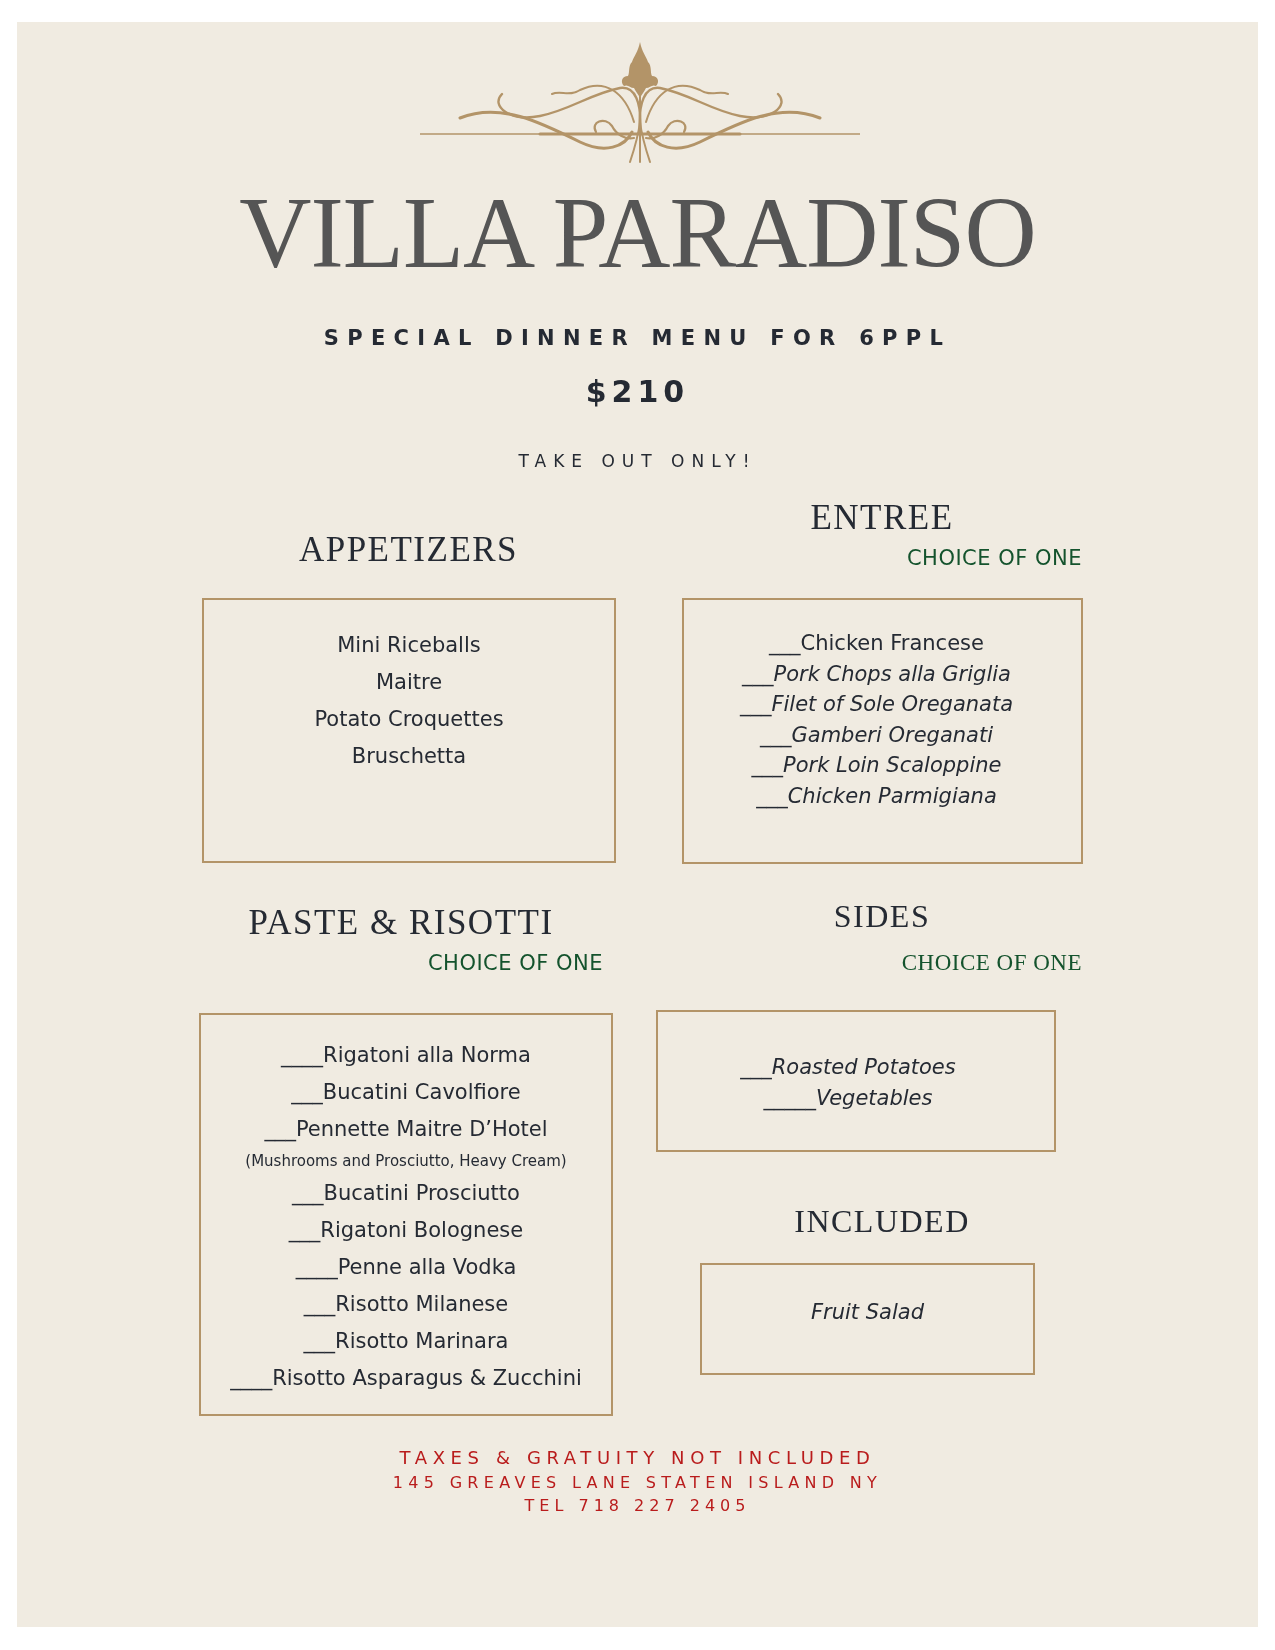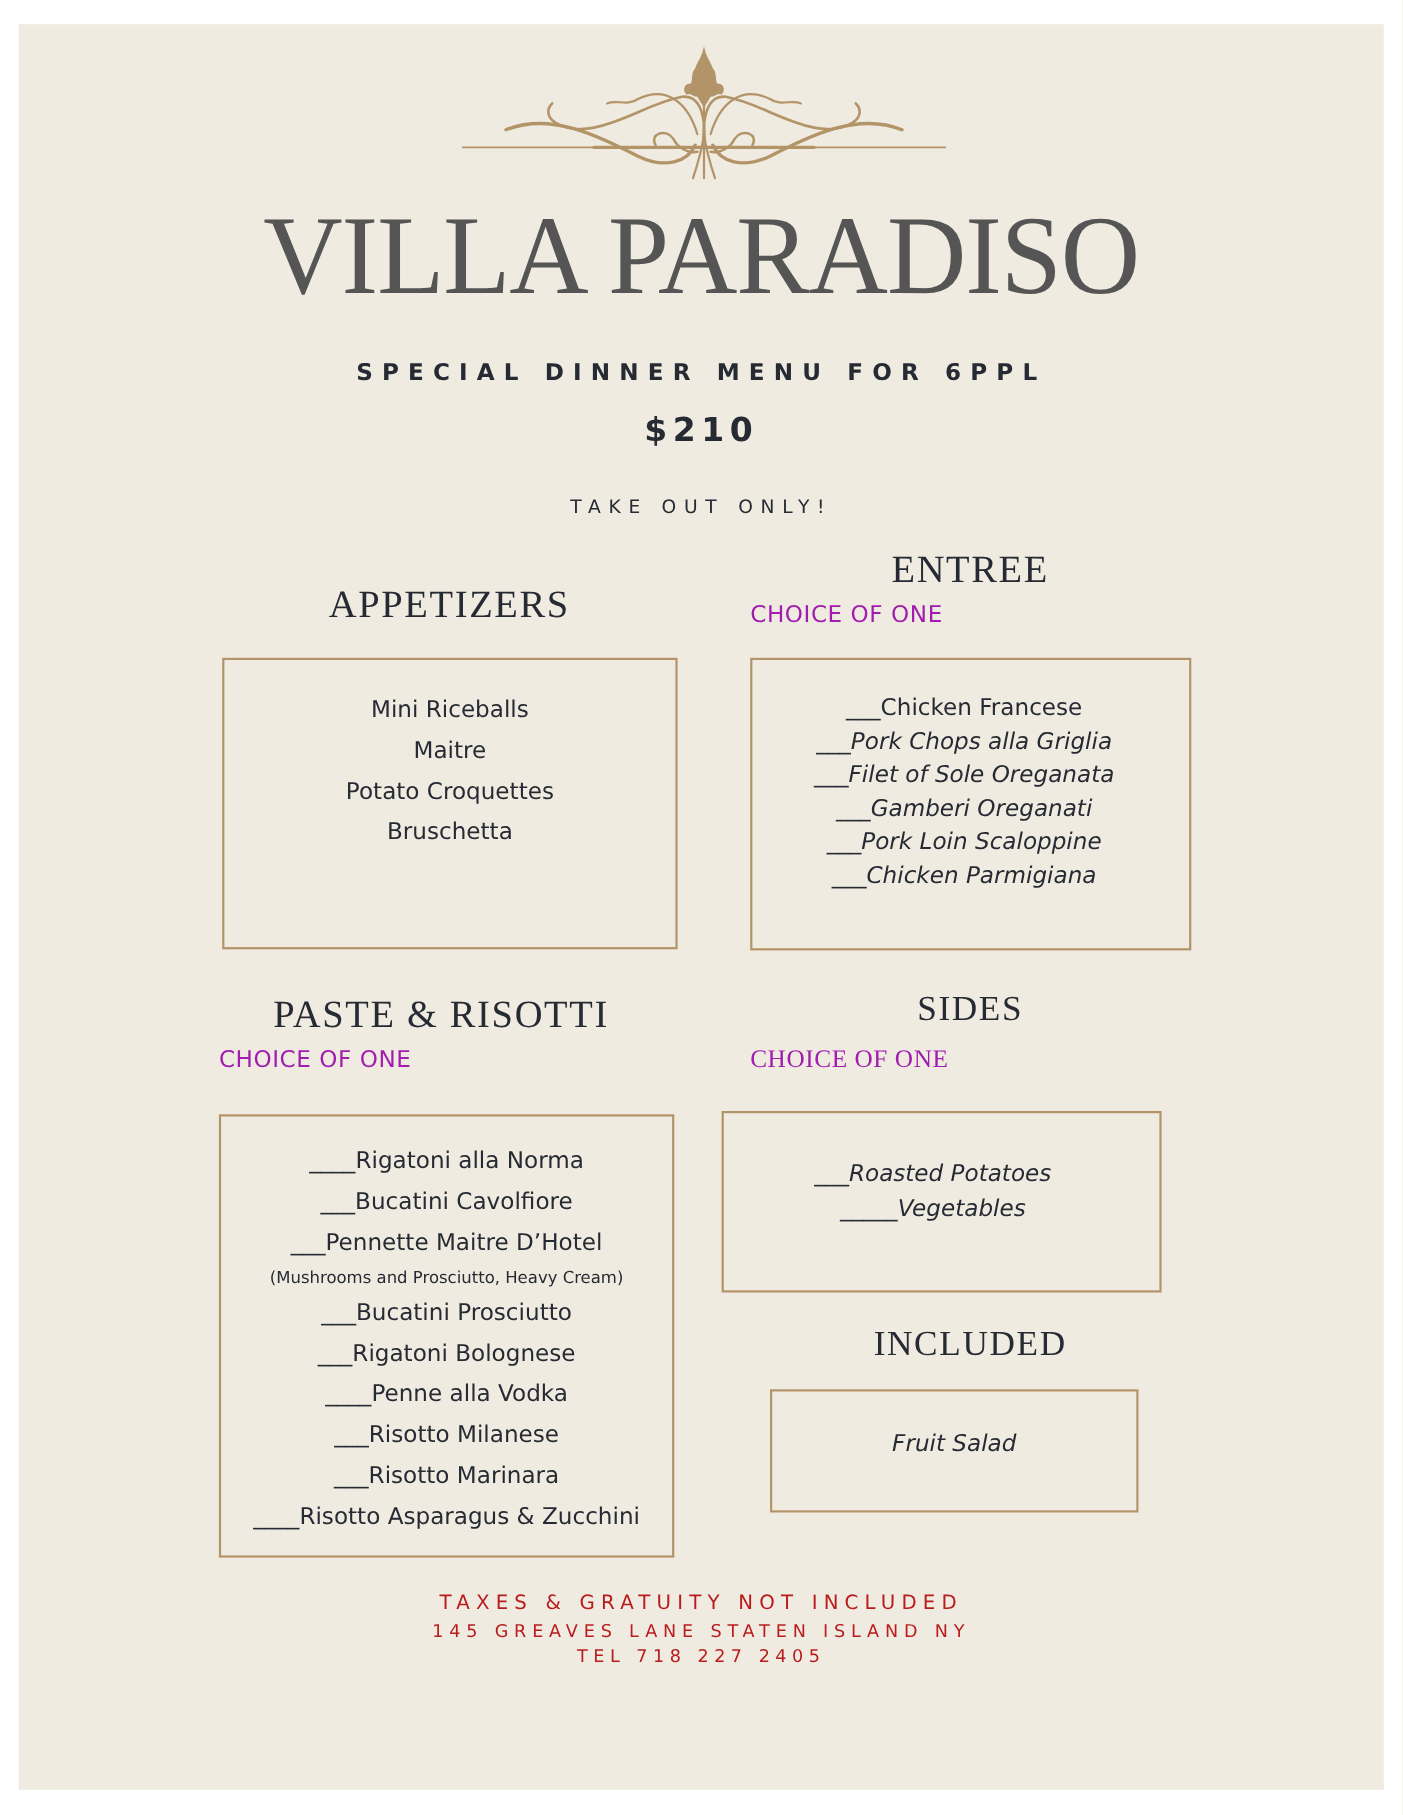--- a/index.html
+++ b/index.html
@@ -9,22 +9,22 @@
   .ornament { position:absolute; left:420px; top:42px; width:440px; height:124px; }
   .title { position:absolute; left:0; width:1275px; top:178px; text-align:center;
            font-family:"Liberation Serif", serif; font-size:100px; color:#555555;
            letter-spacing:-1px; line-height:110px; transform:scaleY(1.02); }
   .subtitle { position:absolute; left:0; width:1275px; text-align:center; font-family:"DejaVu Sans", sans-serif; color:#252a33; }
   .s1 { top:326px; font-size:21px; font-weight:bold; letter-spacing:8.3px; }
   .s2 { top:374px; font-size:30px; font-weight:bold; letter-spacing:5px; }
   .s3 { top:419px; font-size:17px; letter-spacing:7px;margin-top:32px; }
   .heading { position:absolute; text-align:center; font-family:"Liberation Serif", serif; font-size:35px;
              color:#252a33; letter-spacing:1.5px; }
-  .subhead { position:absolute; text-align:left; font-family:"DejaVu Sans", sans-serif; font-size:21px;
-             color:#a21caf; letter-spacing:0.5px; }
+  .subhead { position:absolute; text-align:right; font-family:"DejaVu Sans", sans-serif; font-size:21px;
+             color:#14532d; letter-spacing:0.5px; }
   .subhead.serif { font-family:"Liberation Serif", serif; font-size:23px; letter-spacing:0.5px; }
   .box { position:absolute; border:2px solid #b39468; box-sizing:border-box; }
   .list { position:absolute; left:0; right:0; text-align:center; font-family:"DejaVu Sans", sans-serif;
           color:#252a33; margin:0; padding:0; list-style:none; }
   .list li { white-space:nowrap; }
   .app li { font-size:21px; line-height:37px; }
   .ent li { font-size:21px; line-height:30.5px; }
   .ent li.it { font-style:italic; }
   .pas li { font-size:21px; line-height:37px; }
   .pas li.note { font-size:15px; line-height:27px; }
@@ -103,21 +103,21 @@
     <li>___Rigatoni Bolognese</li>
     <li>____Penne alla Vodka</li>
     <li>___Risotto Milanese</li>
     <li>___Risotto Marinara</li>
     <li>____Risotto Asparagus &amp; Zucchini</li>
   </ul>
 </div>
 
 <div class="heading" style="left:682px; width:400px; top:898px; font-size:32px;">SIDES</div>
 <div class="subhead serif" style="left:682px; width:400px; top:950px;">CHOICE OF ONE</div>
-<div class="box" style="left:656px; top:1010px; width:400px; height:165px;">
+<div class="box" style="left:656px; top:1010px; width:400px; height:142px;">
   <ul class="list sid" style="top:40px; left:-16px;">
     <li>___Roasted Potatoes</li>
     <li>_____Vegetables</li>
   </ul>
 </div>
 
 <div class="heading" style="left:682px; width:400px; top:1203px; font-size:32px;">INCLUDED</div>
 <div class="box" style="left:700px; top:1263px; width:335px; height:112px;">
   <ul class="list inc" style="top:32px;">
     <li>Fruit Salad</li>

